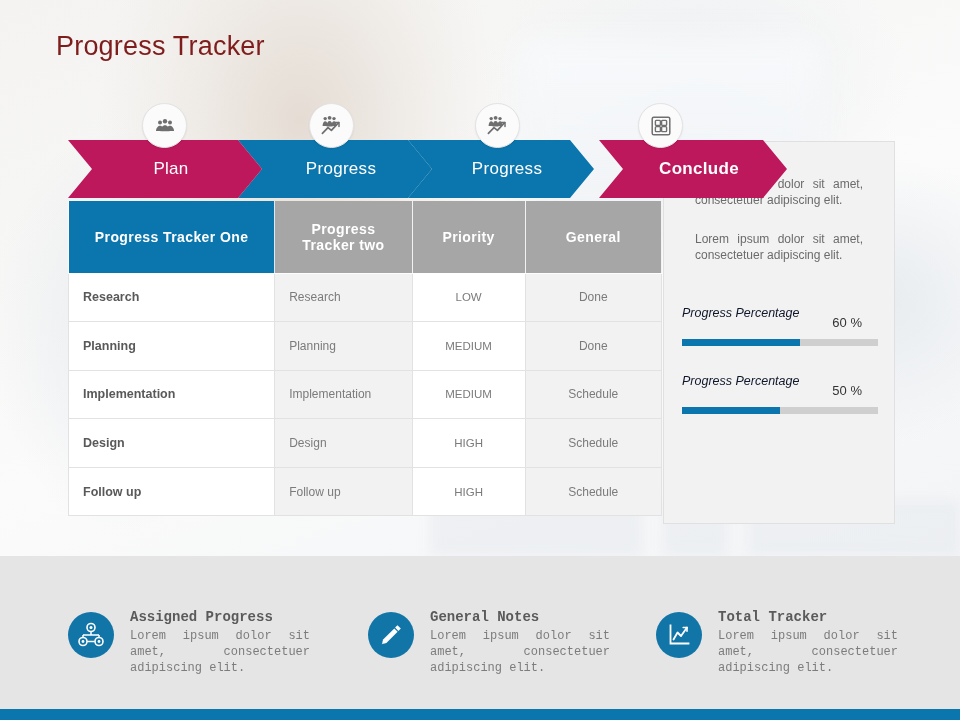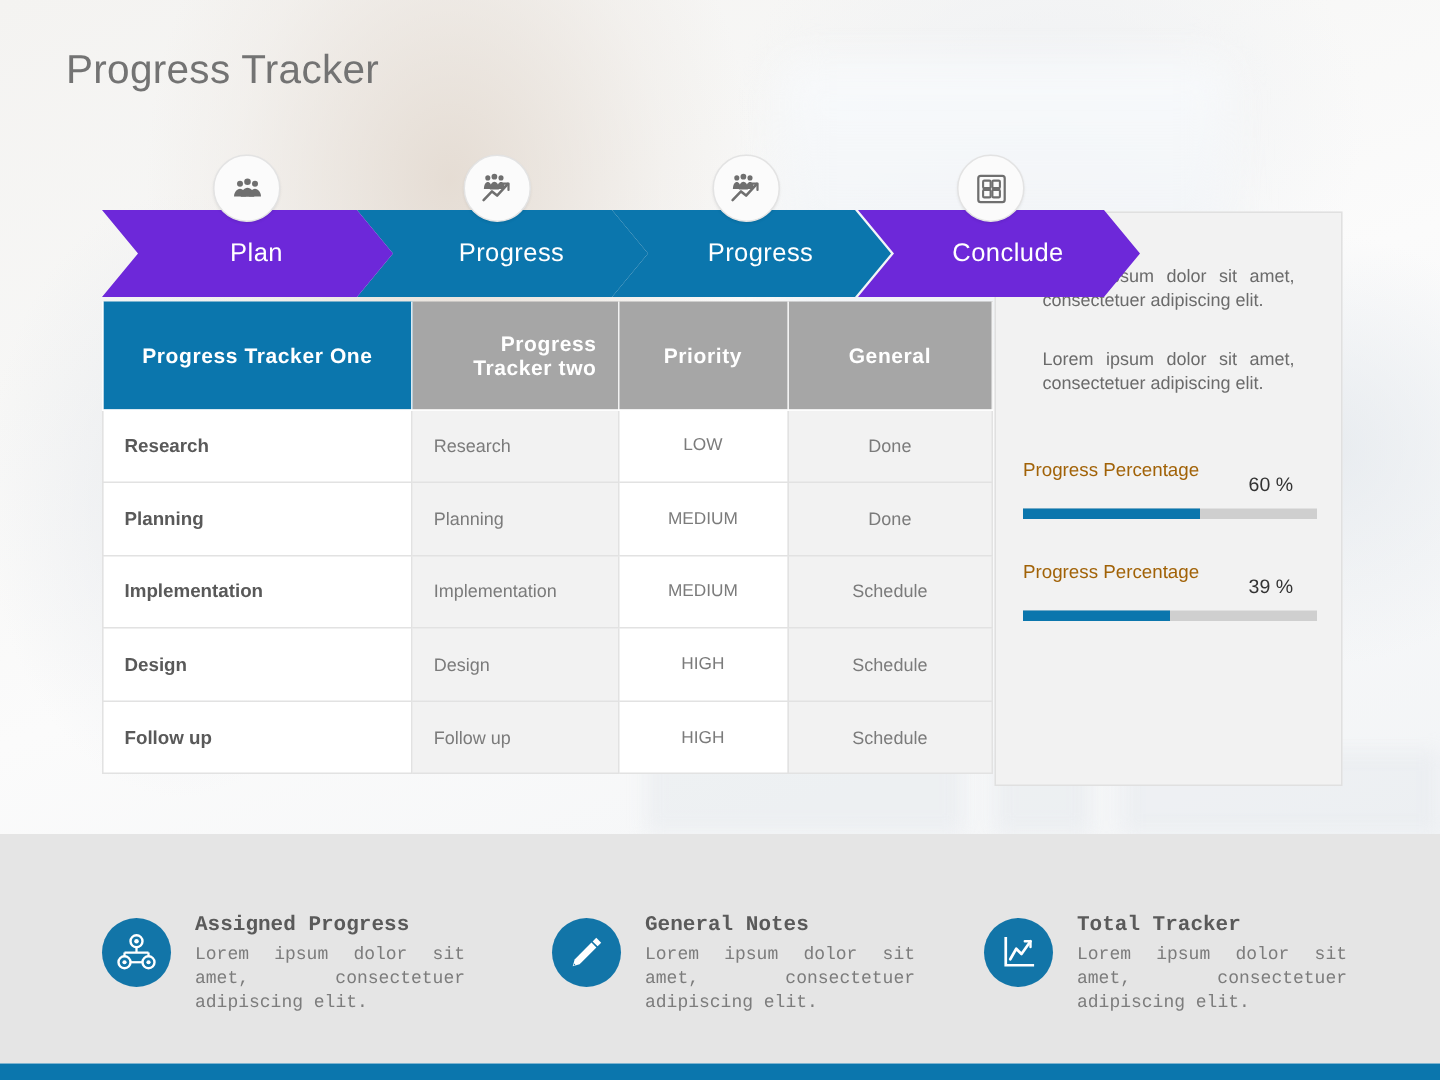--- a/index.html
+++ b/index.html
@@ -59,24 +59,24 @@
   #bottom-bar {
     position: absolute;
     left: 0; top: 709px;
     width: 960px; height: 11px;
     background: #0b76ad;
   }
 
   
   #title {
     position: absolute;
-    left: 44px; top: 31px;
+    left: 56px; top: 31px;
     font-size: 27px;
     font-weight: 400;
-    color: #737373;
+    color: #7f1d1d;
     letter-spacing: .2px;
     text-align: right;
   }
 
   
   #chevrons {
     position: absolute;
     left: 68px; top: 140px;
     width: 590px; height: 58px;
   }
@@ -86,21 +86,21 @@
     height: 58px;
     display: flex;
     align-items: center;
     justify-content: center;
     color: #ffffff;
     font-size: 17px;
     letter-spacing: .3px;
     clip-path: polygon(0 0, calc(100% - 24px) 0, 100% 50%, calc(100% - 24px) 100%, 0 100%, 24px 50%);
   }
   .chev.first  { clip-path: polygon(0 0, calc(100% - 24px) 0, 100% 50%, calc(100% - 24px) 100%, 0 100%, 24px 50%); }
-  .chev.gray   { background: #6d28d9; }
+  .chev.gray   { background: #be185d; }
   .chev.blue   { background: #0b76ad; }
   .chev .lbl   { transform: translateX(6px); }
 
   
   .step-circle {
     position: absolute;
     top: -37px;
     width: 45px; height: 45px;
     border-radius: 50%;
     background: #fbfbfb;
@@ -129,21 +129,21 @@
   #tracker-table thead th {
     height: 72px;
     color: #ffffff;
     font-size: 14px;
     font-weight: bold;
     letter-spacing: .4px;
     border-color: rgba(255,255,255,.85);
     border-top: 0;
   }
   #tracker-table thead th.c1 { background: #0b76ad; width: 201px; }
-  #tracker-table thead th.c2 { background: #a6a6a6; width: 134px; text-align: right; }
+  #tracker-table thead th.c2 { background: #a6a6a6; width: 134px; }
   #tracker-table thead th.c3 { background: #a6a6a6; width: 110px; }
   #tracker-table thead th.c4 { background: #a6a6a6; width: 133px; }
 
   #tracker-table tbody td { height: 48.6px; color: #7b7b7b; }
   #tracker-table tbody td.c1 {
     text-align: left;
     color: #595959;
     font-weight: bold;
     font-size: 12.5px;
     background: #ffffff;
@@ -174,21 +174,22 @@
 
   .prog-block { position: absolute; left: 18px; width: 196px; }
   #prog-block-1 { top: 163px; }
   #prog-block-2 { top: 231px; }
   .prog-head { position: relative; height: 34px; }
   .prog-label {
     position: absolute; left: 0; top: 0;
     width: 120px;
     font-size: 12.5px;
     line-height: 17px;
-    color: #a16207;
+    color: #0f172a;
+    font-style: italic;
   }
   .prog-value {
     position: absolute; right: 16px; top: 10px;
     font-size: 13px;
     color: #333333;
   }
   .prog-track {
     position: relative;
     height: 7px;
     width: 196px;
@@ -284,21 +285,21 @@
           <circle cx="5.2" cy="4.6" r="1.7" fill="#6f6f6f"></circle>
           <circle cx="9.6" cy="3.8" r="1.9" fill="#6f6f6f"></circle>
           <circle cx="14" cy="4.6" r="1.7" fill="#6f6f6f"></circle>
           <path d="M2.6 12 c0-3 1.3-4.7 2.6-4.7 s2.6 1.7 2.6 4.7 z" fill="#6f6f6f"></path>
           <path d="M6.6 12.4 c0-3.4 1.4-5.3 3-5.3 s3 1.9 3 5.3 z" fill="#6f6f6f"></path>
           <path d="M11.4 12 c0-3 1.3-4.7 2.6-4.7 s2.6 1.7 2.6 4.7 z" fill="#6f6f6f"></path>
           <path d="M2.4 19.4 L8 13.6 L11.4 16.4 L18.6 8.6" stroke="#6f6f6f" stroke-width="1.7" fill="none" stroke-linejoin="round" stroke-linecap="round"></path>
           <path d="M14.6 8.4 h4.4 v4.2" stroke="#6f6f6f" stroke-width="1.5" fill="none" stroke-linecap="round" stroke-linejoin="round"></path>
         </svg>
       </div>
-      <div class="chev gray" style="left: 504px; width: 188px; z-index: 7;">
+      <div class="chev gray" style="left: 531px; width: 188px; z-index: 7; font-weight: bold;">
         <span class="lbl">Conclude</span>
       </div>
       <div class="step-circle" style="left: 570px; z-index: 30;">
         <svg width="20" height="20" viewBox="0 0 20 20">
           <rect x="1.2" y="1.2" width="17.6" height="17.6" rx="1.6" fill="none" stroke="#6f6f6f" stroke-width="1.5"></rect>
           <rect x="4.4" y="4.4" width="5" height="5" rx="0.8" fill="none" stroke="#6f6f6f" stroke-width="1.4"></rect>
           <rect x="10.6" y="4.4" width="5" height="5" rx="0.8" fill="none" stroke="#6f6f6f" stroke-width="1.4"></rect>
           <rect x="4.4" y="10.6" width="5" height="5" rx="0.8" fill="none" stroke="#6f6f6f" stroke-width="1.4"></rect>
           <rect x="10.6" y="10.6" width="5" height="5" rx="0.8" fill="none" stroke="#6f6f6f" stroke-width="1.4"></rect>
         </svg>
@@ -358,21 +359,21 @@
         <div class="prog-value">60 %</div>
       </div>
       <div class="prog-track">
         <div class="prog-fill" id="prog-fill-1" style="width: 60%;"></div>
       </div>
     </div>
 
     <div class="prog-block" id="prog-block-2">
       <div class="prog-head">
         <div class="prog-label">Progress Percentage</div>
-        <div class="prog-value">39 %</div>
+        <div class="prog-value">50 %</div>
       </div>
       <div class="prog-track">
         <div class="prog-fill" id="prog-fill-2" style="width: 50%;"></div>
       </div>
     </div>
   </div>
 
   <div class="feature" id="feature-0">
     <div class="feature-icon">
       <svg width="26" height="26" viewBox="0 0 26 26">

